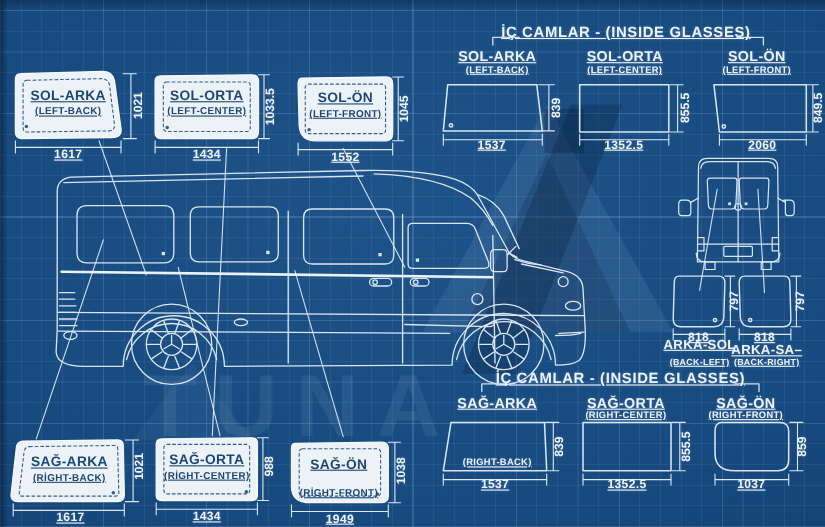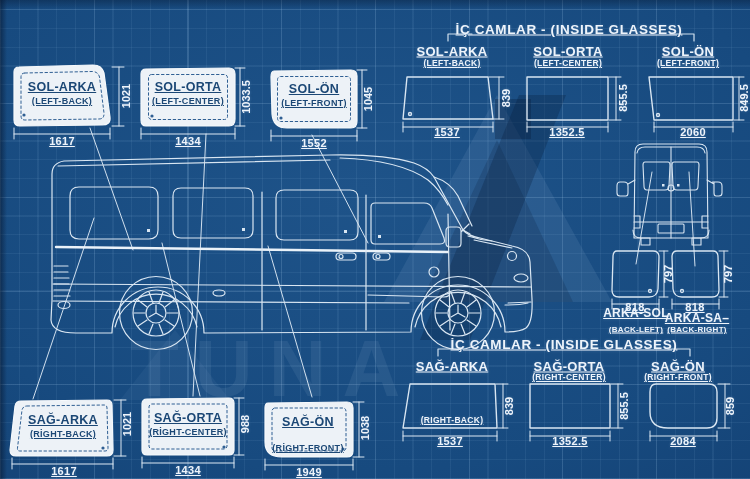--- a/index.html
+++ b/index.html
@@ -276,21 +276,21 @@
     <div class="ct f11" style="left:450px;top:441px;">1537</div>
     <div class="rot f11" style="left:509px;top:406px;">839</div>
 
     <div class="ct f13" style="left:569px;top:366px;">SAĞ-ORTA</div>
     <div class="ct f85" style="left:569px;top:377px;">(RIGHT-CENTER)</div>
     <div class="ct f11" style="left:570px;top:441px;">1352.5</div>
     <div class="rot f11" style="left:624px;top:406px;">855.5</div>
 
     <div class="ct f13" style="left:678px;top:366px;">SAĞ-ÖN</div>
     <div class="ct f85" style="left:678px;top:377px;">(RIGHT-FRONT)</div>
-    <div class="ct f11" style="left:683px;top:441px;">2084</div>
+    <div class="ct f11" style="left:683px;top:441px;">1037</div>
     <div class="rot f11" style="left:730px;top:406px;">859</div>
   </div>
 
   <div>
     <div class="ct dark f125" style="left:63px;top:420px;">SAĞ-ARKA</div>
     <div class="ct dark f9" style="left:63px;top:434px;">(RİGHT-BACK)</div>
     <div class="ct f11" style="left:64px;top:471px;">1617</div>
     <div class="rot f11" style="left:127px;top:424px;">1021</div>
 
     <div class="ct dark f125" style="left:188px;top:418px;">SAĞ-ORTA</div>

